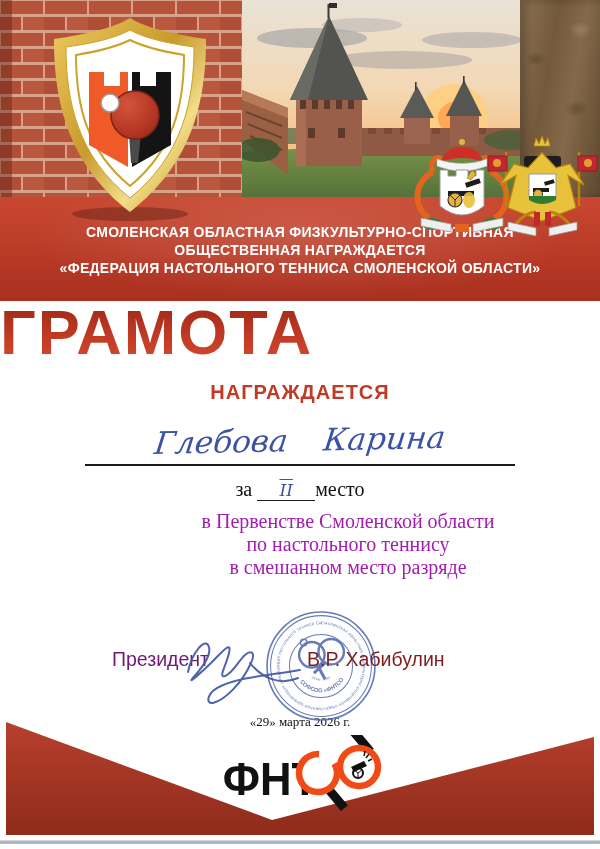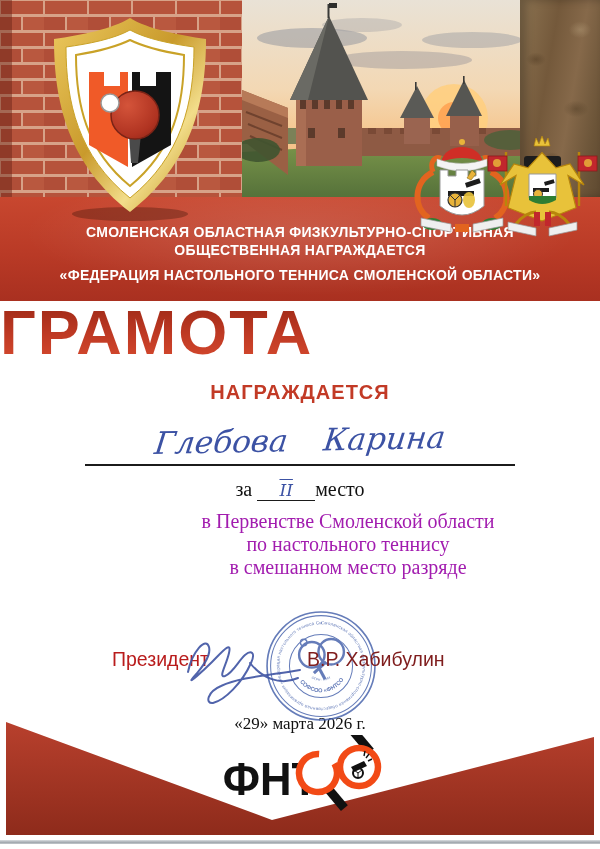--- a/index.html
+++ b/index.html
@@ -17,21 +17,21 @@
        radial-gradient(12px 9px at 40% 80%, rgba(40,28,12,.30), transparent 70%),
        radial-gradient(16px 12px at 75% 15%, rgba(220,200,160,.25), transparent 70%),
        linear-gradient(100deg,#8d7452 0%,#74593b 35%,#86694a 60%,#6b5438 85%,#5e4930 100%);
      box-shadow:inset 6px 0 8px rgba(0,0,0,.25);}
   .banner{left:0;top:197px;width:600px;height:104px;
      background:
        radial-gradient(ellipse at 50% 35%, rgba(255,255,255,.14), transparent 65%),
        linear-gradient(180deg,#c8472f 0%,#b93a26 55%,#a93020 100%);}
   .banner-text{position:absolute;left:0;top:26px;width:100%;text-align:center;
      color:#ffffff;font-weight:bold;font-size:14px;line-height:18px;letter-spacing:.3px;}
-  .banner-line3{margin-top:7px;}
+  .banner-line3{}
 
   
   .title{left:0;top:297px;width:100%;
      font-size:63px;font-weight:bold;letter-spacing:2px;line-height:70px;
      background:linear-gradient(180deg,#972614 0%,#c03a24 55%,#d94c30 100%);
      -webkit-background-clip:text;background-clip:text;color:transparent;}
   .title-reflect-wrap{left:0;top:364px;width:100%;height:26px;overflow:hidden;text-align:center;}
   .awarded{left:0;top:381px;width:100%;text-align:center;
      font-size:20px;font-weight:bold;letter-spacing:1px;color:#c23a26;}
 
@@ -45,27 +45,27 @@
      font-family:"Liberation Serif",serif;font-size:20px;color:#111;}
   .place-slot{display:inline-block;width:58px;border-bottom:1.6px solid #1b1b1b;
      text-align:center;line-height:20px;}
   .place-val{color:#3c52a4;font-style:italic;font-size:17px;text-decoration:overline;
      font-family:"DejaVu Serif",serif;}
 
   .event{left:0;top:510px;width:100%;text-align:center;
      font-family:"Liberation Serif",serif;font-size:20px;line-height:23px;color:#a21caf;padding-left:48px;}
 
   
-  .pres-label{left:112px;top:648px;font-size:19.5px;color:#b91c1c;}
+  .pres-label{left:112px;top:648px;font-size:19.5px;color:#701a75;}
   .signer{left:307px;top:648px;font-size:19.5px;color:#7f1d1d;z-index:6;}
   .sig-svg{left:180px;top:626px;z-index:5;}
   .stamp-svg{left:264px;top:609px;z-index:4;}
 
   .date-row{left:0;top:714px;width:100%;text-align:center;
-     font-family:"Liberation Serif",serif;font-size:17px;color:#111;}
+     font-family:"Liberation Serif",serif;font-size:13px;color:#111;}
 
   
   .env-svg{left:0;top:719px;z-index:1;}
   .logo-svg{left:198px;top:735px;z-index:3;}
   .page-edge{left:0;top:840px;width:600px;height:4px;
      background:linear-gradient(180deg,#d9dde1 0%,#a2a9af 60%,#c4c9cd 100%);}
 </style>
 </head>
 <body>
 

